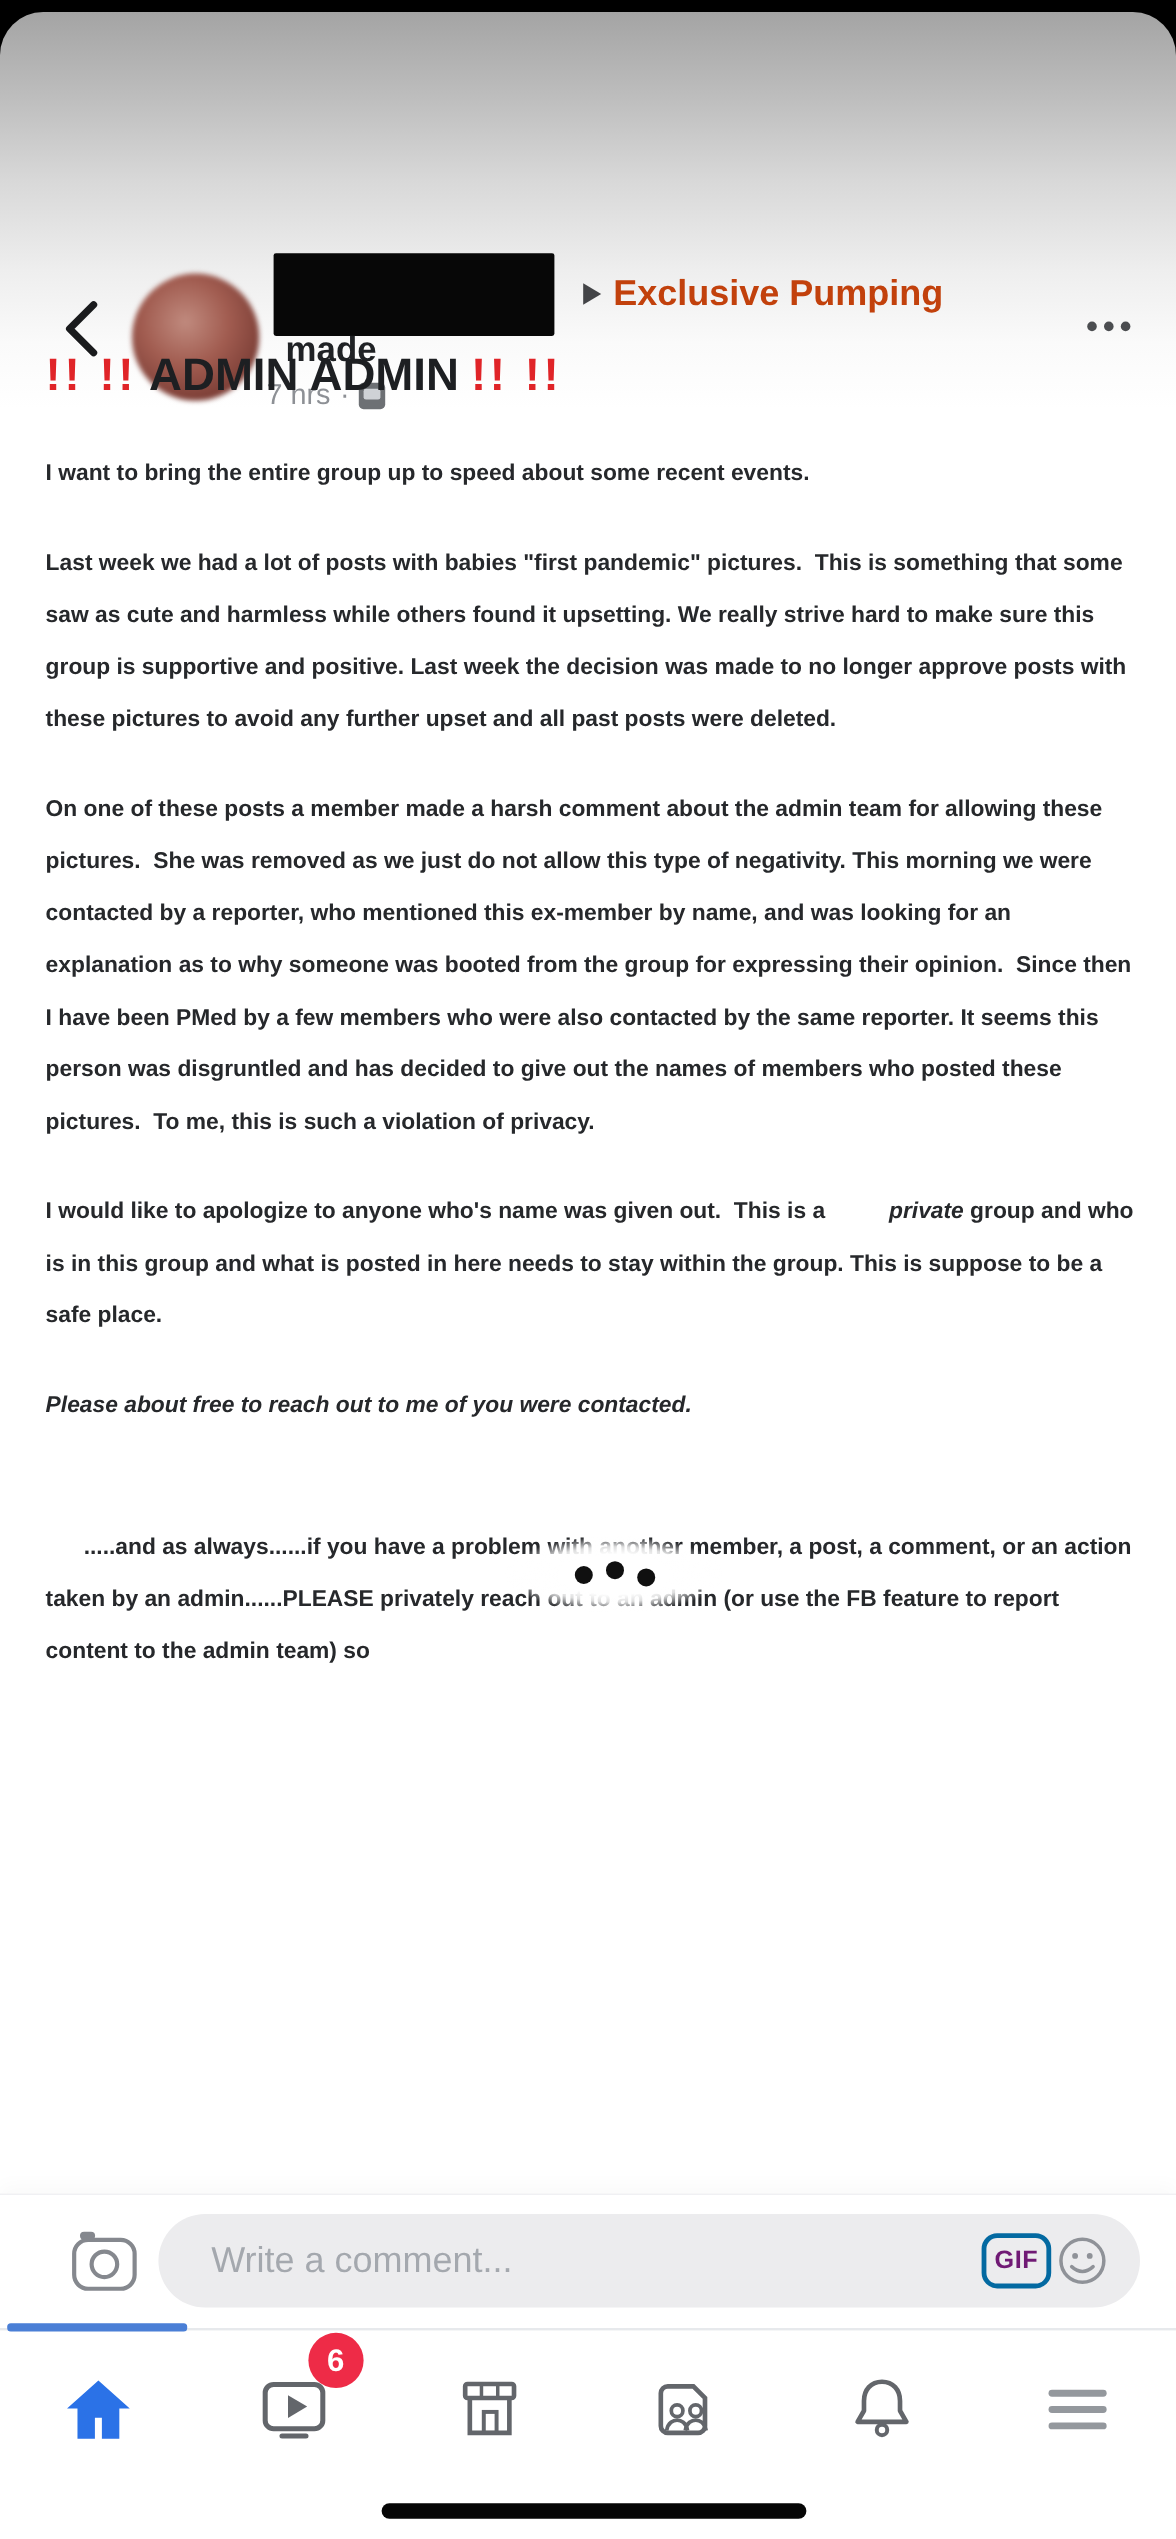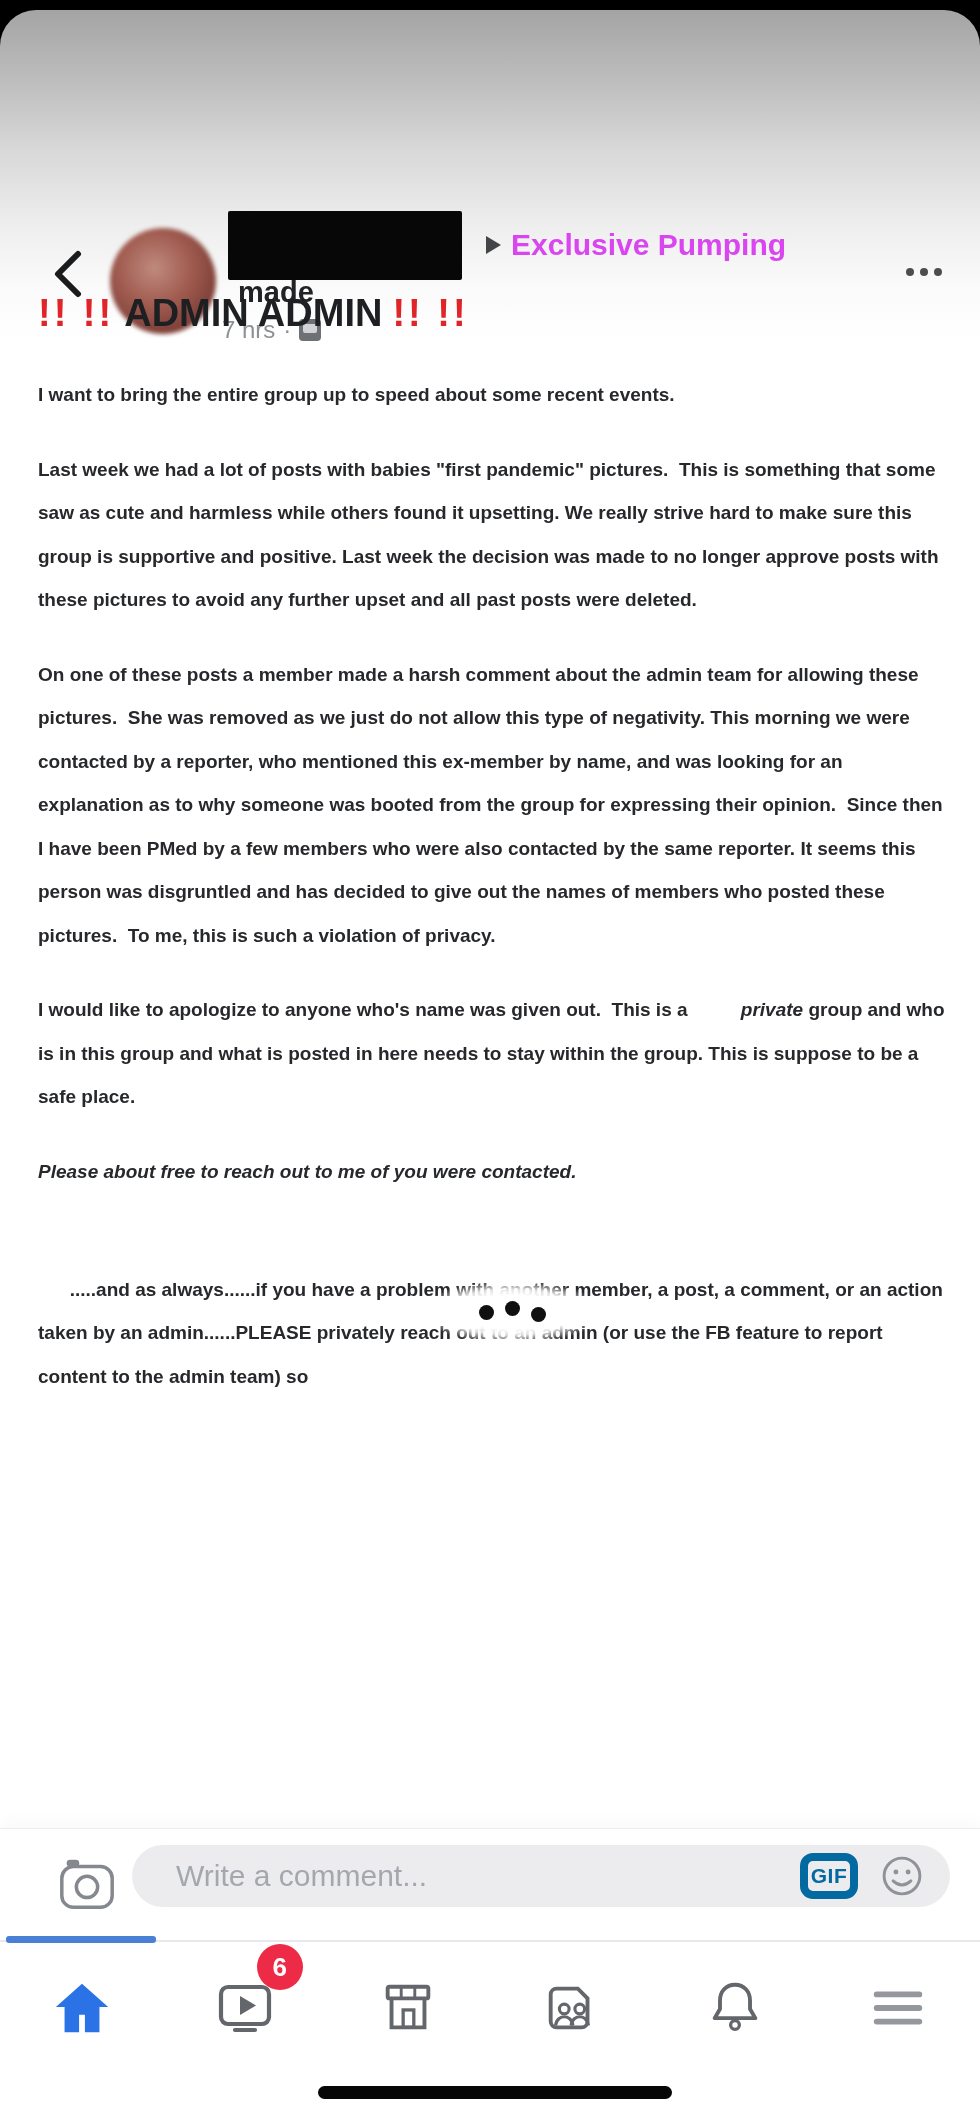--- a/index.html
+++ b/index.html
@@ -39,21 +39,21 @@
     background:radial-gradient(circle at 42% 38%, #c08a7e 0%, #a15c50 40%, #7e4038 72%, #93564c 100%);
     filter:blur(2px);
   }
   .redaction{position:absolute;left:228px;top:111px;width:234px;height:69px;background:#070707;border-radius:2px;}
   .author-frag{position:absolute;left:238px;top:176px;font-size:29px;font-weight:700;color:#202225;filter:blur(.3px);}
   .post-meta{position:absolute;left:222px;top:216px;display:flex;align-items:center;gap:8px;color:#8d9095;font-size:24px;filter:blur(.4px);}
   .privacy-chip{display:inline-block;width:22px;height:22px;border-radius:4px;background:#6d7074;position:relative;}
   .privacy-chip::after{content:"";position:absolute;left:4px;top:5px;width:14px;height:9px;border-radius:2px;background:#cfd2d6;}
   .group-line{position:absolute;left:486px;top:128px;display:flex;align-items:center;gap:10px;}
   .group-caret{width:0;height:0;border-left:15px solid #434447;border-top:9px solid transparent;border-bottom:9px solid transparent;}
-  .group-title{font-size:30px;font-weight:700;color:#d946ef;filter:blur(.3px);white-space:nowrap;}
+  .group-title{font-size:30px;font-weight:700;color:#c2410c;filter:blur(.3px);white-space:nowrap;}
   .more-btn{position:absolute;right:32px;top:162px;display:flex;gap:6px;padding:6px;}
   .more-btn i{width:8px;height:8px;border-radius:50%;background:#4b4d50;}
 
   
   .post-body{position:absolute;left:38px;top:290px;width:908px;color:#26282b;filter:blur(.35px);}
   .admin-title{margin:0 0 34px 0;font-size:38px;line-height:46px;font-weight:800;color:#1d1f22;display:flex;align-items:center;}
   .admin-title .bang{color:#e02428;font-weight:900;letter-spacing:3px;white-space:pre;}
   .admin-title .bang.lead{margin-right:10px;}
   .admin-title .bang.tail{margin-left:10px;}
   .post-body p{margin:31px 0 0 0;font-size:19px;line-height:43.5px;font-weight:600;white-space:pre-wrap;}
@@ -69,30 +69,30 @@
   .typing-dots i:nth-child(2){transform:translateY(-4px);}
   .typing-dots i:nth-child(3){transform:translateY(2px);}
 
   
   .comment-bar{
     position:absolute;left:0;top:1828px;width:100%;height:112px;background:#fff;
     border-top:1px solid #ededf0;box-shadow:0 -8px 14px rgba(0,0,0,.025);
   }
   .camera-btn{position:absolute;left:50px;top:24px;width:62px;height:62px;}
   .comment-pill{
-    position:absolute;left:132px;top:16px;width:818px;height:62px;border-radius:39px;background:#ececee;
-    display:flex;align-items:center;padding:0 22px 0 42px;gap:18px;
+    position:absolute;left:132px;top:16px;width:818px;height:78px;border-radius:39px;background:#ececee;
+    display:flex;align-items:center;padding:0 22px 0 42px;
   }
   .comment-input{
     flex:1;border:none;outline:none;background:transparent;font-family:inherit;
     font-size:30px;color:#3a3c3f;min-width:0;
   }
   .comment-input::placeholder{color:#a4a8ae;opacity:1;}
   .gif-btn{
-    width:58px;height:46px;border:8px solid #0369a1;border-radius:13px;color:#0369a1;
+    width:58px;height:46px;border:4px solid #0369a1;border-radius:13px;color:#701a75;
     display:flex;align-items:center;justify-content:center;font-size:21px;font-weight:800;letter-spacing:.5px;
     background:transparent;font-family:inherit;padding:0;
   }
   .smiley-btn{width:52px;height:52px;background:transparent;border:none;padding:0;}
 
   
   .tab-hairline{position:absolute;left:0;top:1940px;width:100%;height:2px;background:#e7e9ec;}
   .tab-indicator{position:absolute;left:6px;top:1936px;width:150px;height:7px;border-radius:3px;background:#4a7fd6;}
   .bottom-nav{position:absolute;left:0;top:1948px;width:100%;height:120px;display:flex;}
   .nav-item{flex:1;display:flex;align-items:center;justify-content:center;position:relative;background:transparent;border:none;padding:0;}

